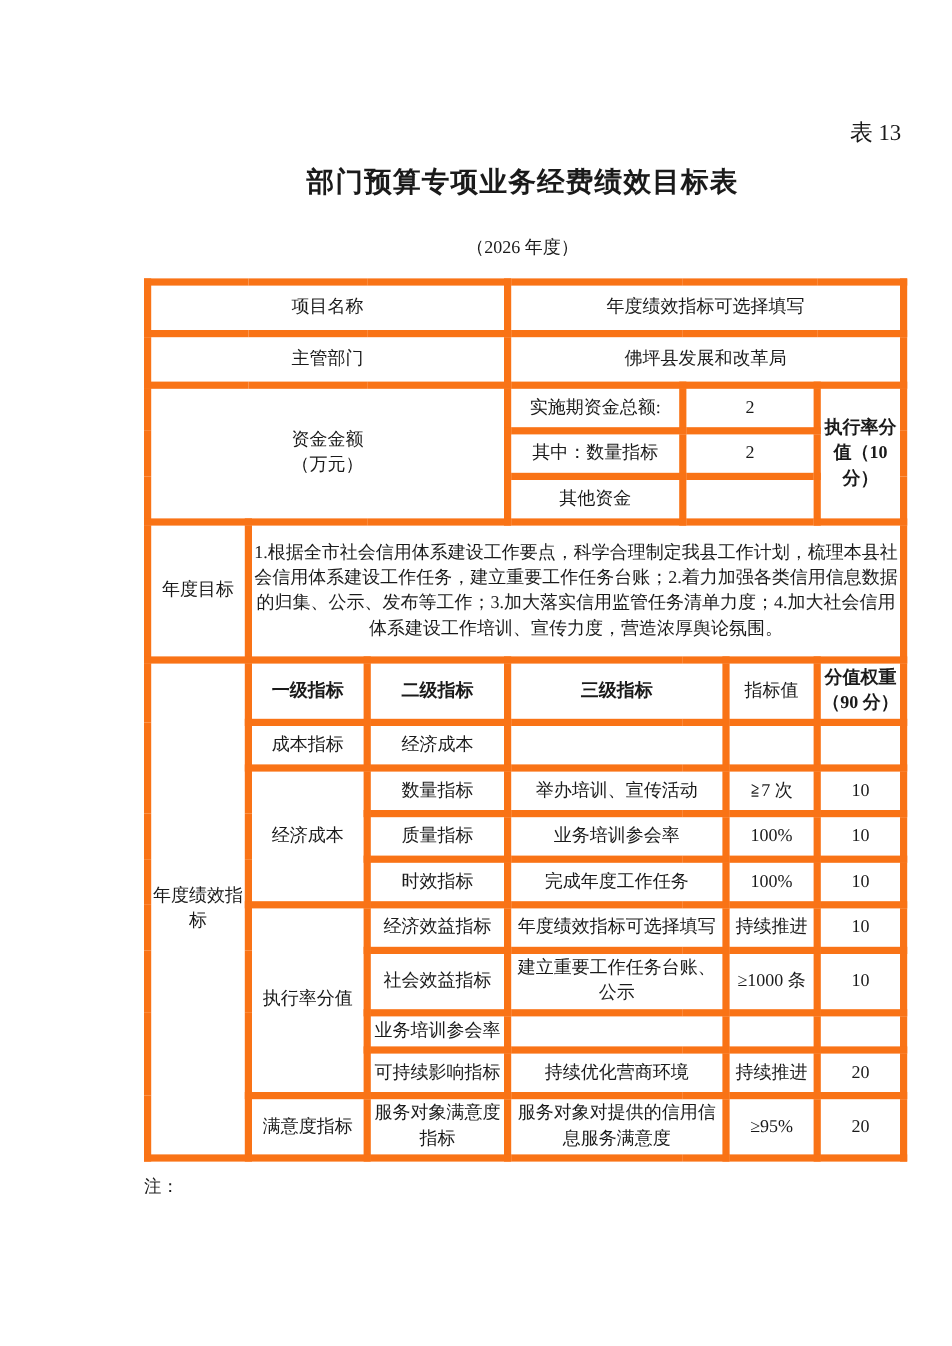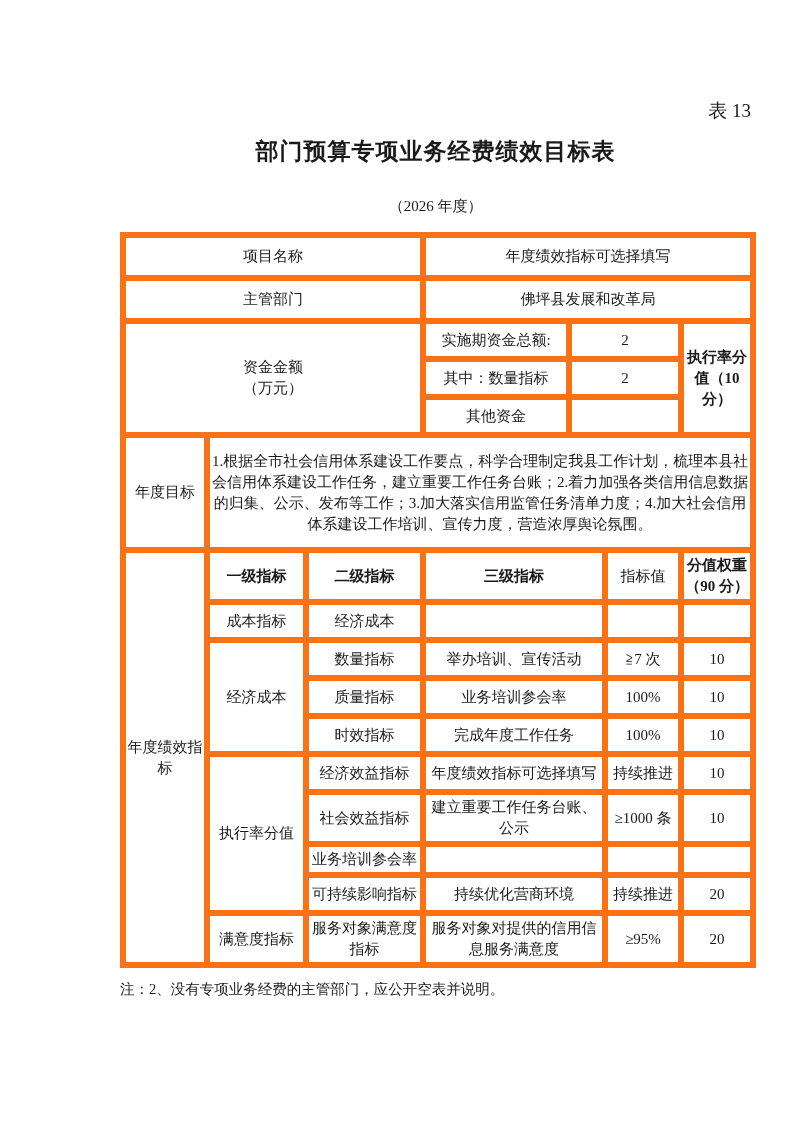--- a/index.html
+++ b/index.html
@@ -202,18 +202,17 @@
           <td colspan="2">服务对象对提供的信用信息服务满意度</td>
           <td>≥95%</td>
           <td>20</td>
         </tr>
       </tbody>
     </table>
 
     <div class="notes">
       <span class="prefix">注：</span>
       <div class="items">
-        <div>2、没有专项业务经费的主管部门，应公开空表并说明。</div>
       </div>
     </div>
 
   </div>
 </div>
 
 </body></html>

